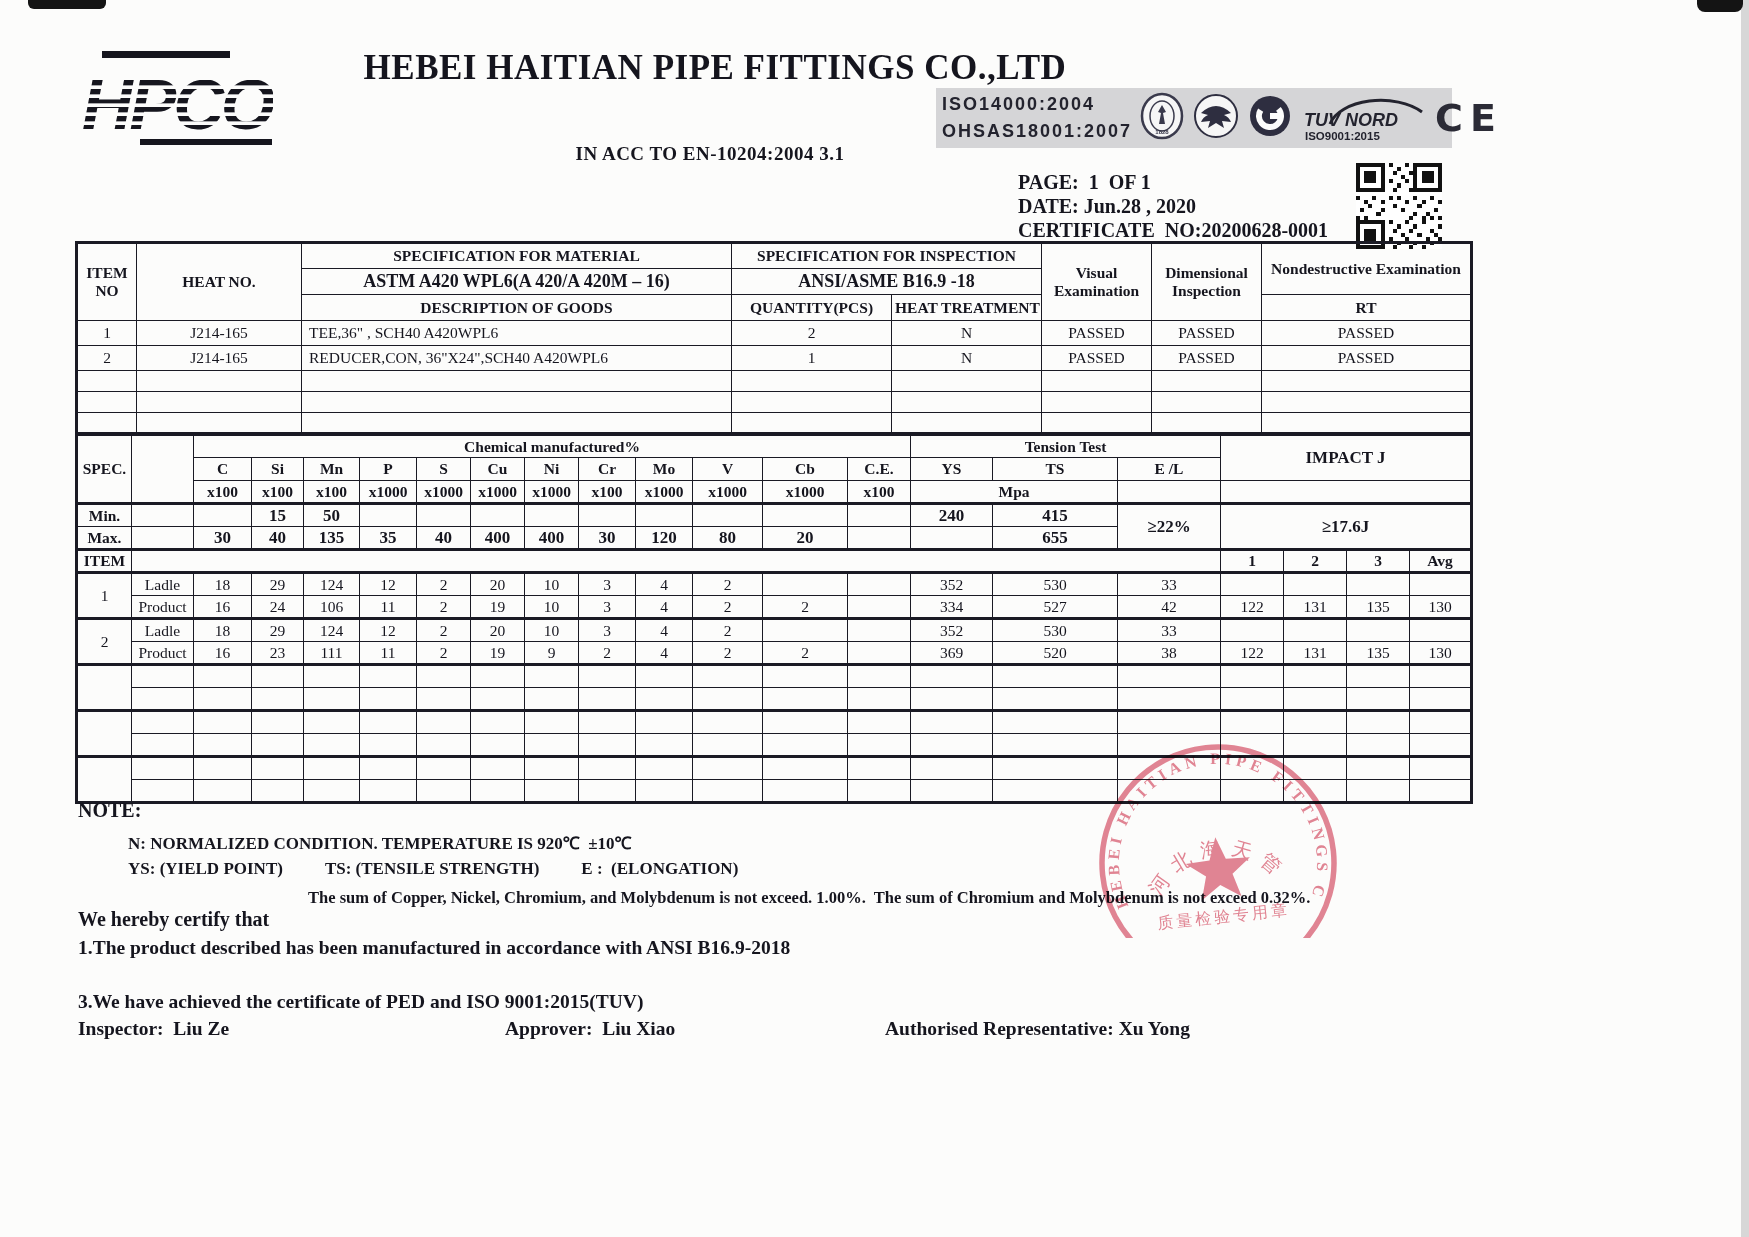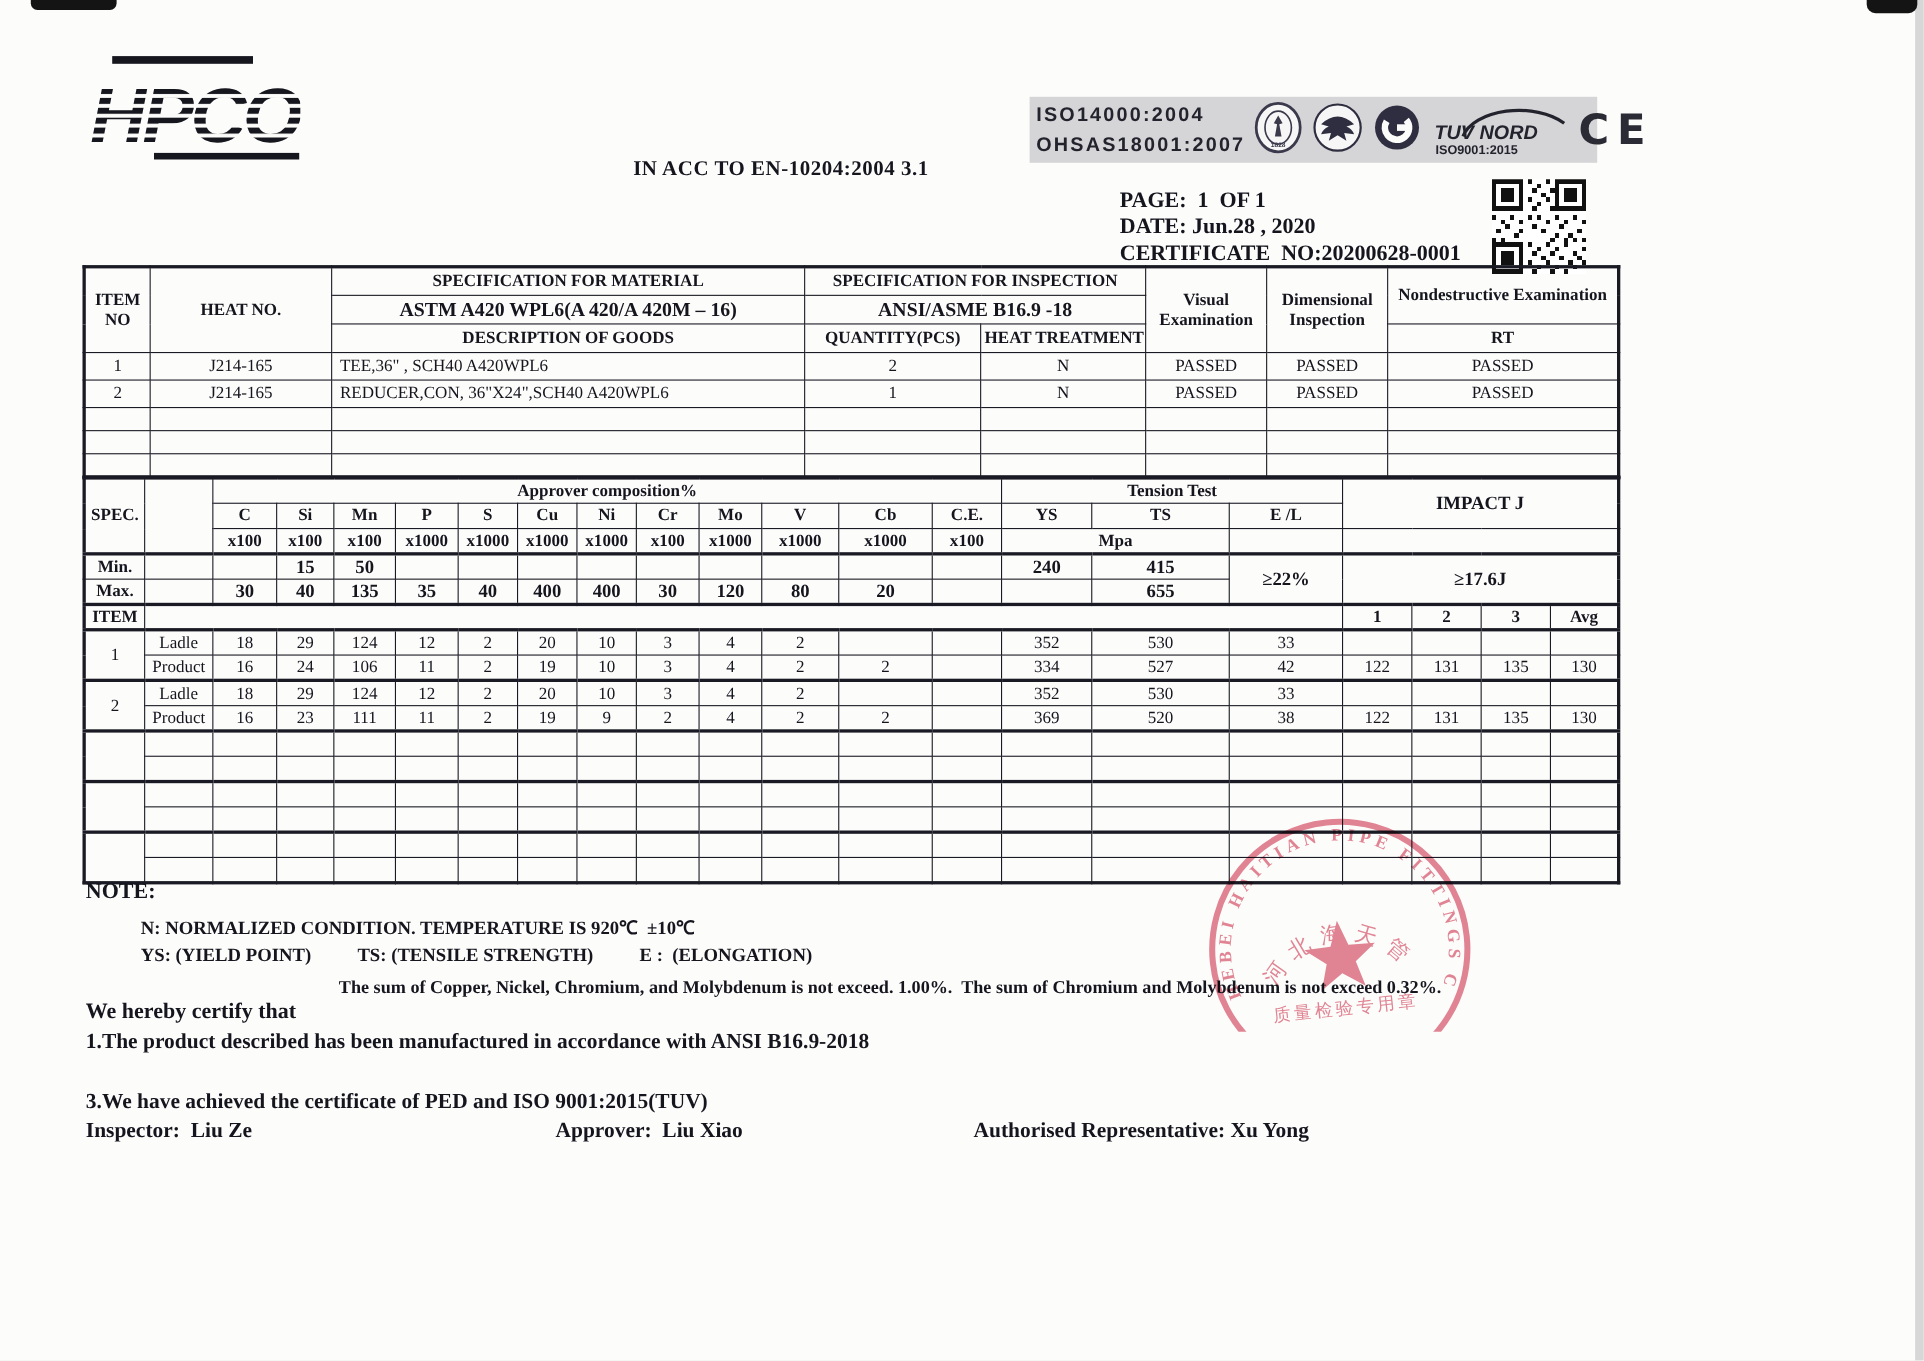--- a/index.html
+++ b/index.html
@@ -69,20 +69,21 @@
           <rect width="12" height="5.6" fill="#16161e"></rect>
           <rect y="5.6" width="12" height="3.4" fill="#fcfcfb"></rect>
         </pattern>
       </defs>
       <rect x="24" y="7" width="128" height="7" fill="#16161e"></rect>
       <text x="4" y="85" font-family="Liberation Sans, sans-serif" font-weight="bold" font-style="italic" font-size="70" letter-spacing="-3" fill="url(#lgst)">HPCO</text>
       <rect x="62" y="95" width="132" height="6" fill="#16161e"></rect>
     </svg>
   </div>
 
+  <div class="company">HEBEI HAITIAN PIPE FITTINGS CO.,LTD</div>
   <div class="accline">IN ACC TO EN-10204:2004 3.1</div>
 
   <div class="badges">
     <div class="isotext">
       <div>ISO14000:2004</div>
       <div>OHSAS18001:2007</div>
     </div>
     <span>
       <svg width="46" height="48" viewBox="0 0 46 48">
         <ellipse cx="23" cy="24" rx="20" ry="22" fill="#f6f6f6" stroke="#3a3a4c" stroke-width="2.5"></ellipse>
@@ -307,21 +308,21 @@
         <col style="width:103px">
       <col style="width:63px">
         <col style="width:63px">
         <col style="width:63px">
         <col style="width:62px">
     </colgroup>
     <tbody>
         <tr>
       <th rowspan="3">SPEC.</th>
       <th rowspan="3"></th>
-      <th colspan="12">Approver composition%</th>
+      <th colspan="12">Chemical manufactured%</th>
       <th colspan="3">Tension Test</th>
       <th colspan="4" rowspan="2" class="bold17">IMPACT J</th>
     </tr>
     <tr>
       <th>C</th>
       <th>Si</th>
       <th>Mn</th>
       <th>P</th>
       <th>S</th>
       <th>Cu</th>

